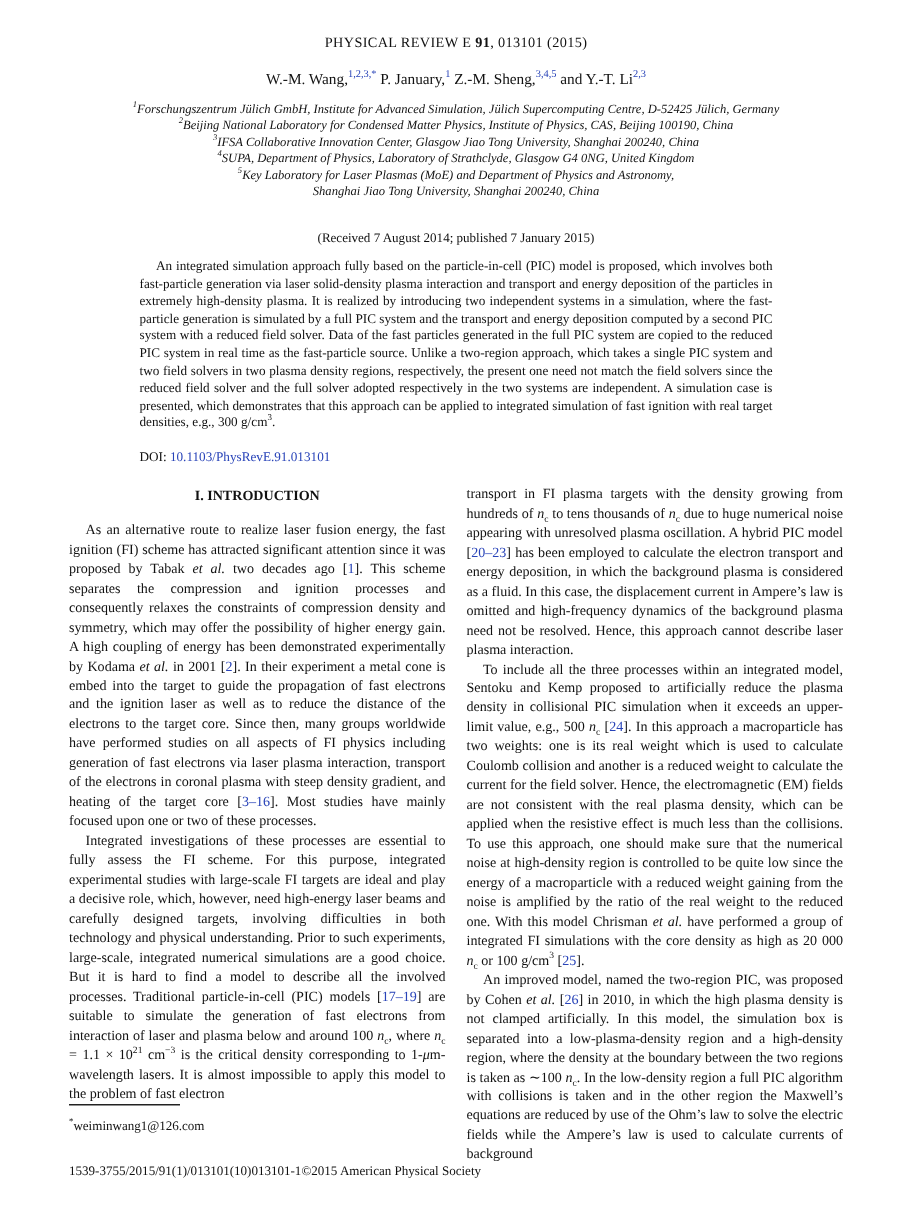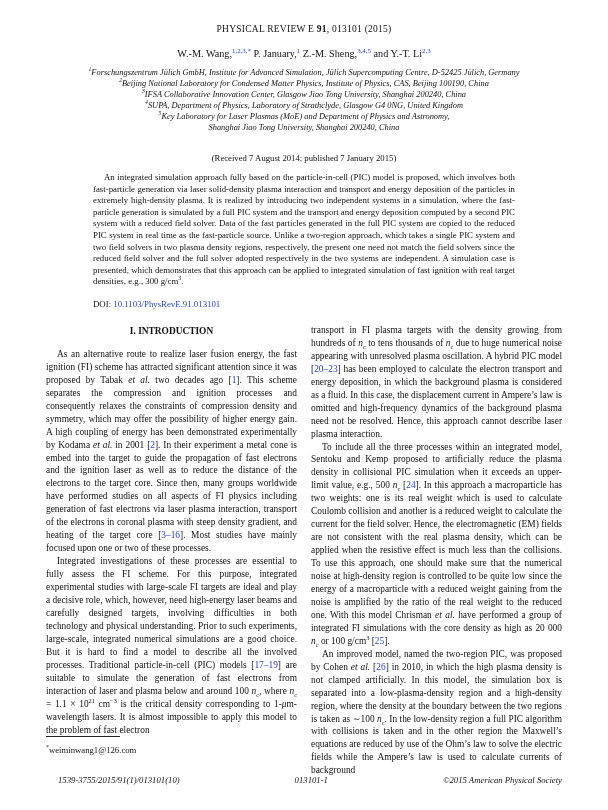--- a/index.html
+++ b/index.html
@@ -18,21 +18,21 @@
   .abstract{margin:9px 47px 0 47px;font-size:8.8px;line-height:11.6px;text-align:justify;text-indent:11px;}
   .doiline{display:flex;justify-content:space-between;margin:11px 47px 0 47px;font-size:8.8px;align-items:flex-end;}
   .columns{display:flex;gap:14px;margin-top:15px;height:424px;}
   .col{width:251px;font-size:9.4px;line-height:12.95px;text-align:justify;display:flex;flex-direction:column;}
   .sec-heading{text-align:center;font-weight:bold;font-size:9.4px;margin:1px 0 10px 0;}
   p.para{margin:0;}
   p.indent{text-indent:11px;}
   .footnote-block{margin-top:auto;}
   .footnote-rule{width:74px;border:none;border-top:1px solid #222;margin:0 0 7px 0;}
   .footnote{font-size:8.7px;}
-  .footer{position:absolute;left:58px;right:46px;top:775px;display:flex;justify-content:space-between;font-size:8.7px;font-style:italic;}
+  .footer{position:absolute;left:46px;right:46px;top:775px;display:flex;font-size:8.7px;}
   sup,sub{font-size:0.68em;line-height:0;}
   .it{font-style:italic;}
   .bd{font-weight:bold;}
   .lnk{color:var(--link,#2843b8);}
 </style>
 </head>
 <body>
 
 <div class="page">
 

